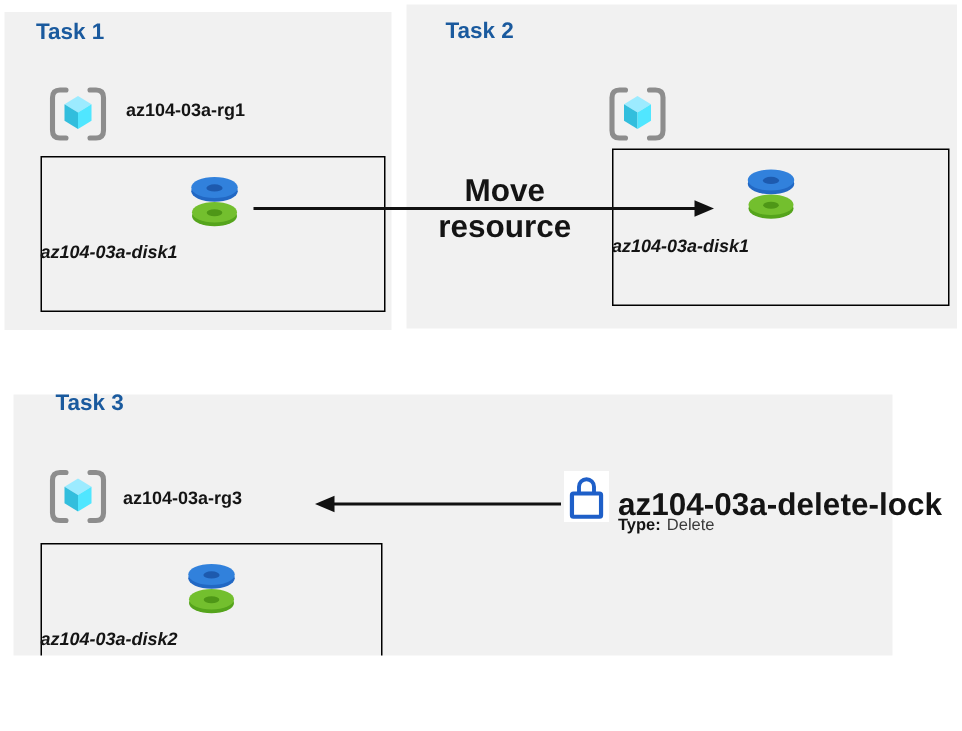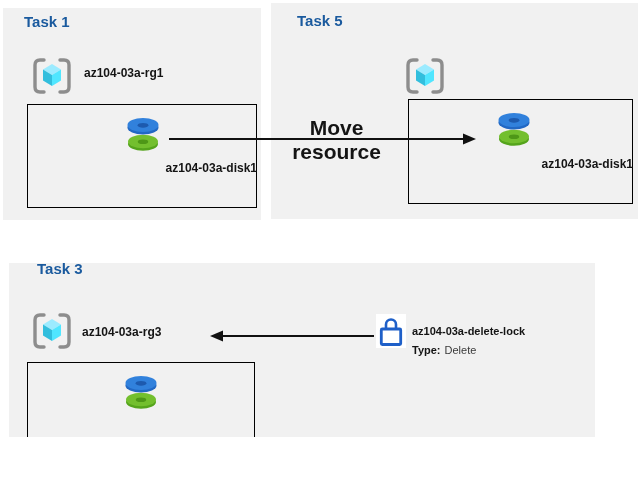--- a/index.html
+++ b/index.html
@@ -12,28 +12,28 @@
     position:absolute;font-size:15px;font-weight:bold;color:#1A5A9E;
     white-space:nowrap;
   }
   .rg-icon{position:absolute;width:40px;height:38px;}
   .res-label{
     position:absolute;font-size:12px;font-weight:bold;color:#141414;
     white-space:nowrap;
   }
   .res-box{position:absolute;border:1.6px solid #000;box-sizing:border-box;}
   .disk-icon{position:absolute;width:44px;height:40px;}
-  .center-label{text-align:right;}
+  .center-label{text-align:left;font-style:italic;}
   .move-label{
     position:absolute;left:264px;top:116px;width:145px;text-align:center;
     font-size:21px;font-weight:bold;color:#141414;
   }
   .arrow-layer{position:absolute;left:0;top:0;pointer-events:none;}
   .lock-chip{position:absolute;left:376px;top:314px;width:30px;height:34px;background:#fff;}
-  .lock-name{position:absolute;left:412px;top:325px;font-size:11px;font-weight:bold;color:#141414;white-space:nowrap;}
+  .lock-name{position:absolute;left:412px;top:325px;font-size:21px;font-weight:bold;color:#141414;white-space:nowrap;}
   .lock-type{position:absolute;left:412px;top:344px;font-size:11px;color:#3A3A3A;white-space:nowrap;}
   .lock-type .t-label{font-weight:bold;color:#141414;margin-right:4px;}
 </style>
 </head>
 <body>
 
 <div class="canvas">
 
   <section class="panel" style="left:3px;top:8px;width:258px;height:212px;">
   </section>
@@ -54,21 +54,21 @@
     <ellipse cx="22" cy="26.5" rx="15" ry="6.8" fill="#73BF2E"></ellipse>
     <ellipse cx="22" cy="26.8" rx="5.2" ry="2.3" fill="#4E9717"></ellipse>
     <ellipse cx="22" cy="12.5" rx="15.5" ry="7" fill="#2268C4"></ellipse>
     <ellipse cx="22" cy="10" rx="15.5" ry="7" fill="#3181DC"></ellipse>
     <ellipse cx="22" cy="10.3" rx="5.4" ry="2.4" fill="#1D5AAE"></ellipse>
   </svg>
   <div class="res-label center-label" style="left:27px;top:161px;width:230px;">az104-03a-disk1</div>
 
   <section class="panel" style="left:271px;top:3px;width:367px;height:216px;">
   </section>
-  <div class="task-title" style="left:297px;top:12px;">Task 5</div>
+  <div class="task-title" style="left:297px;top:12px;">Task 2</div>
 
   <svg class="rg-icon" style="left:405px;top:57px;" viewBox="0 0 40 38">
     <path d="M12 3 H8 C4.7 3 3 4.7 3 8 V30 C3 33.3 4.7 35 8 35 H12" fill="none" stroke="#8D8D8D" stroke-width="3.4" stroke-linecap="round"></path>
     <path d="M28 3 H32 C35.3 3 37 4.7 37 8 V30 C37 33.3 35.3 35 32 35 H28" fill="none" stroke="#8D8D8D" stroke-width="3.4" stroke-linecap="round"></path>
     <polygon points="20,7 29,12.5 20,18 11,12.5" fill="#9CEBFF"></polygon>
     <polygon points="11,12.5 20,18 20,29 11,23.5" fill="#32BEDD"></polygon>
     <polygon points="29,12.5 20,18 20,29 29,23.5" fill="#50E6FF"></polygon>
   </svg>
 
   <div class="res-box" style="left:408px;top:99px;width:225px;height:105px;"></div>
@@ -99,20 +99,21 @@
 
   <div class="res-box" style="left:27px;top:362px;width:228px;height:105px;"></div>
   <svg class="disk-icon" style="left:119px;top:373px;" viewBox="0 0 44 40">
     <ellipse cx="22" cy="29" rx="15" ry="6.8" fill="#55A41C"></ellipse>
     <ellipse cx="22" cy="26.5" rx="15" ry="6.8" fill="#73BF2E"></ellipse>
     <ellipse cx="22" cy="26.8" rx="5.2" ry="2.3" fill="#4E9717"></ellipse>
     <ellipse cx="22" cy="12.5" rx="15.5" ry="7" fill="#2268C4"></ellipse>
     <ellipse cx="22" cy="10" rx="15.5" ry="7" fill="#3181DC"></ellipse>
     <ellipse cx="22" cy="10.3" rx="5.4" ry="2.4" fill="#1D5AAE"></ellipse>
   </svg>
+  <div class="res-label center-label" style="left:27px;top:419px;width:228px;">az104-03a-disk2</div>
 
   <div class="lock-chip">
     <svg width="30" height="34" viewBox="0 0 30 34">
       <path d="M10 16 V10.5 a5 5 0 0 1 10 0 V16" fill="none" stroke="#1E5FC8" stroke-width="2.6"></path>
       <rect x="5.3" y="15" width="19.4" height="15.5" rx="1" fill="#ffffff" stroke="#1E5FC8" stroke-width="2.8"></rect>
     </svg>
   </div>
   <div class="lock-name">az104-03a-delete-lock</div>
   <div class="lock-type">
     <span class="t-label">Type:</span><span>Delete</span>

